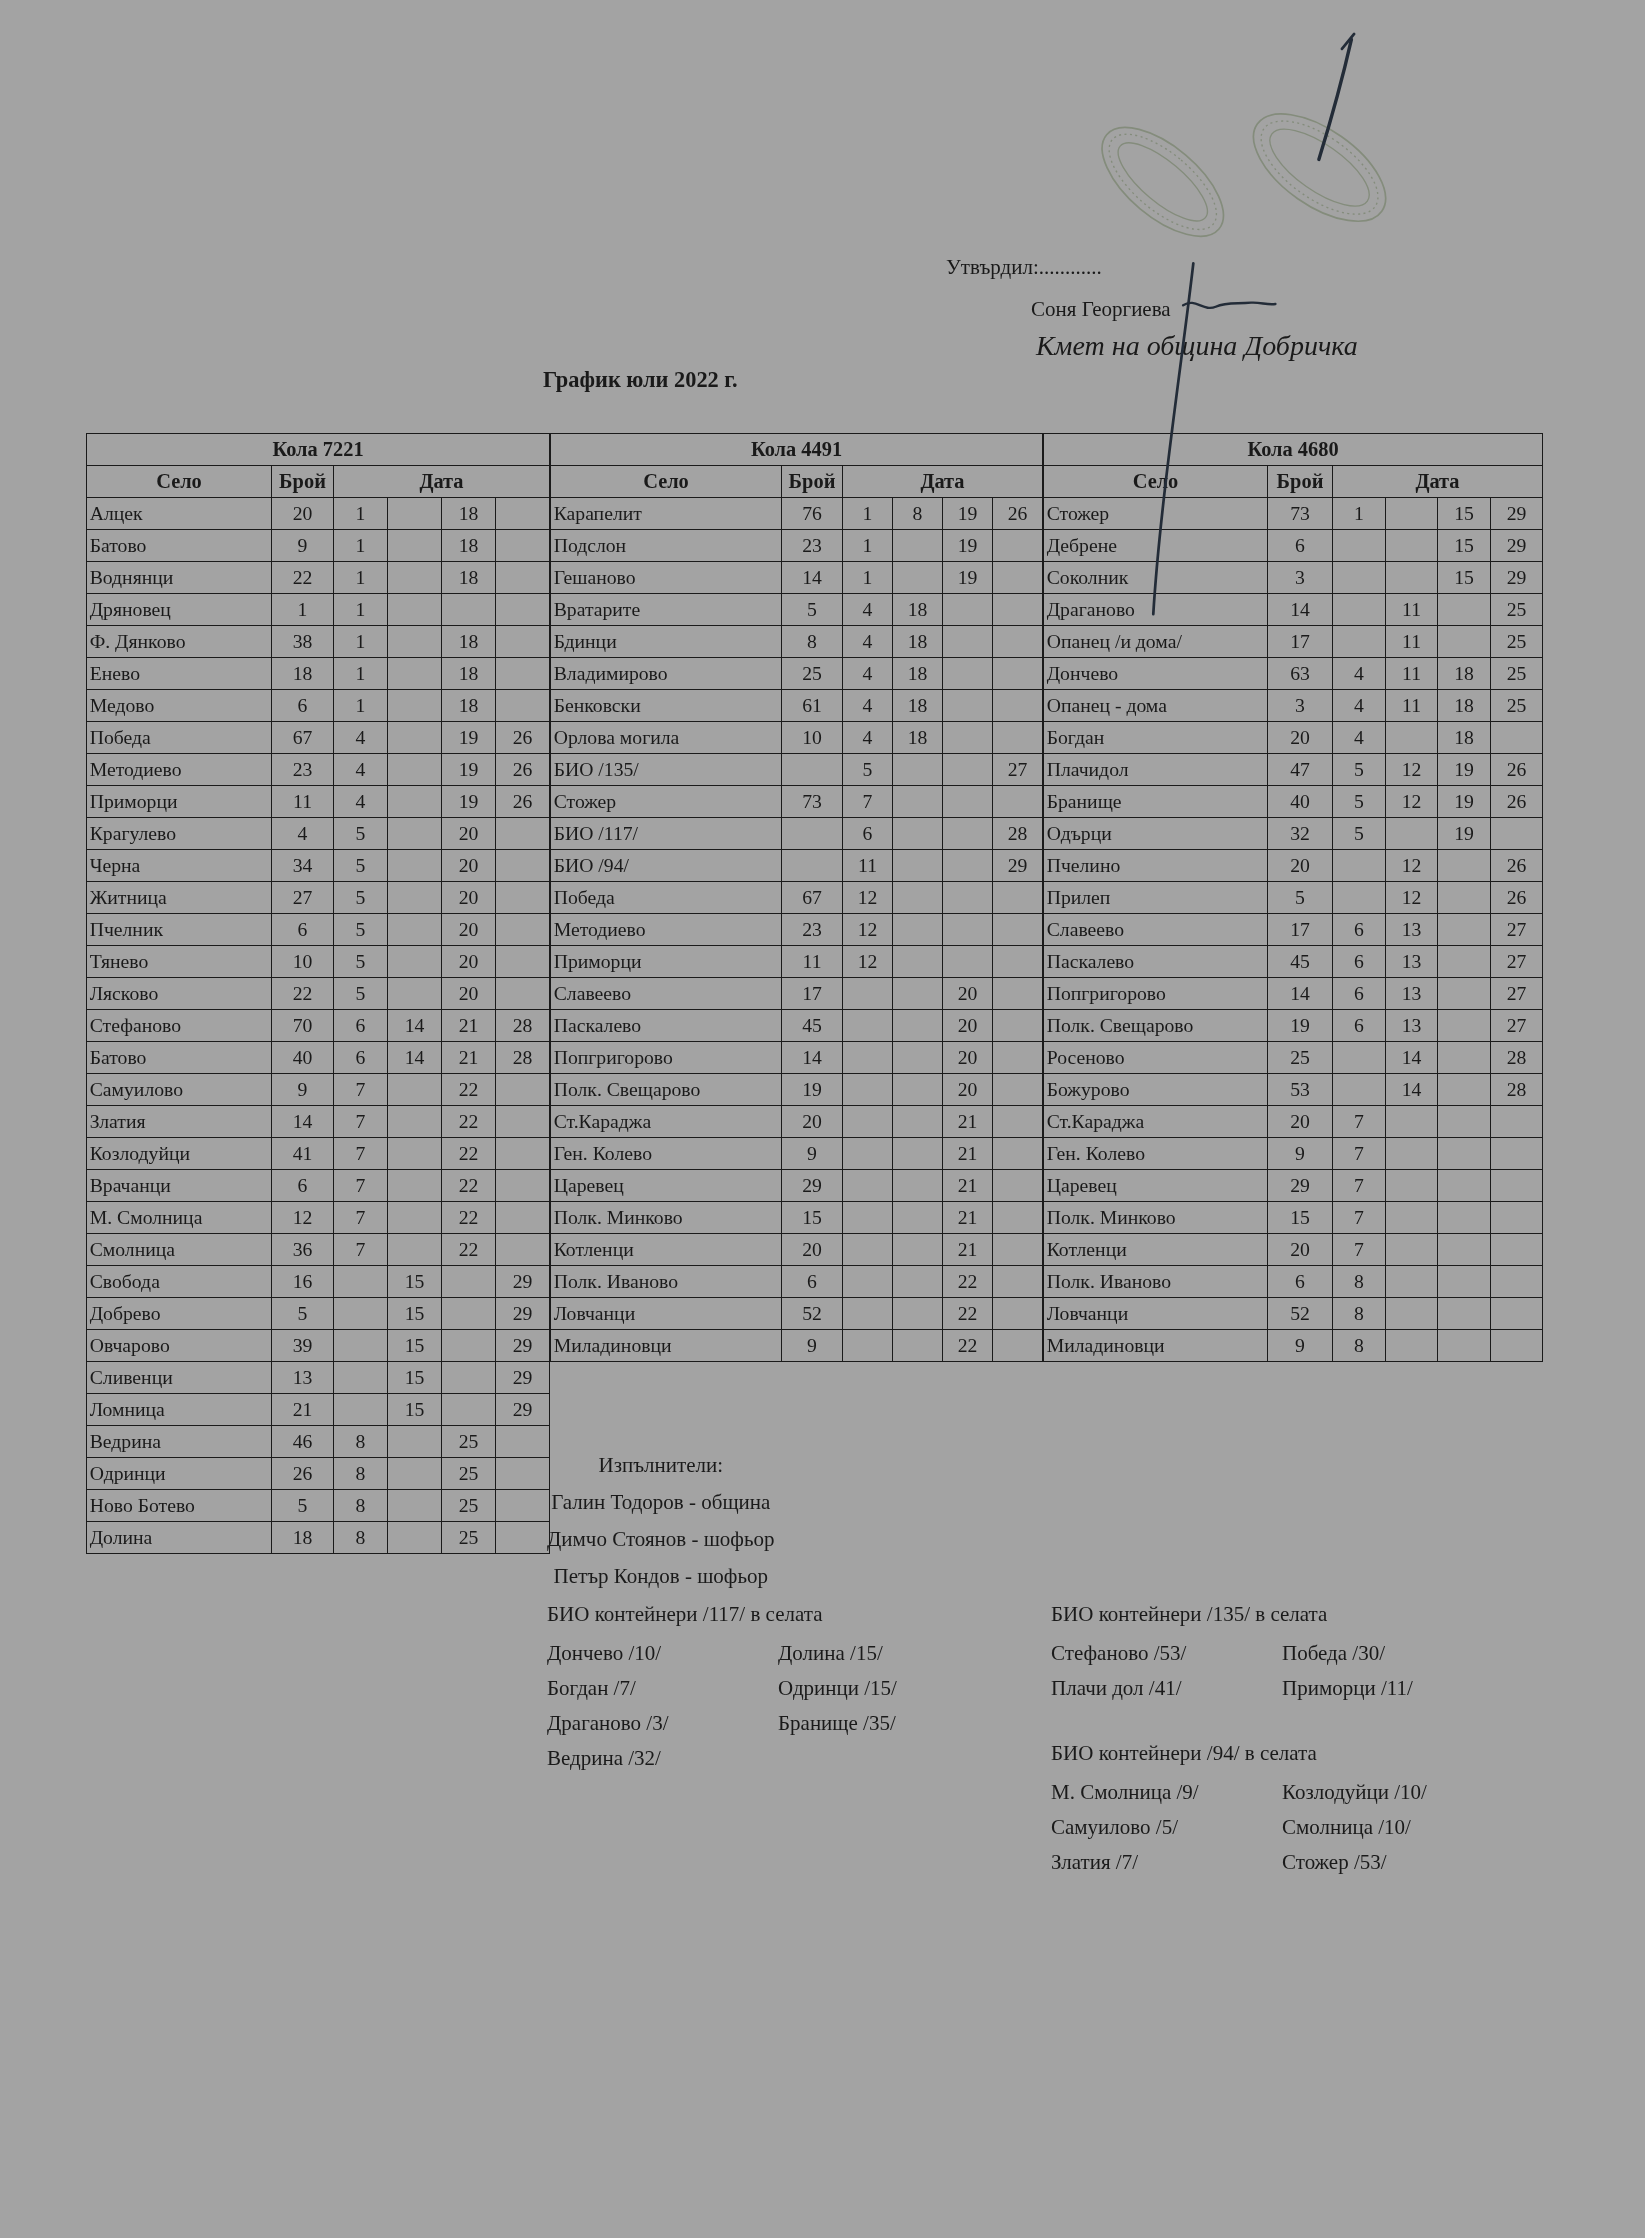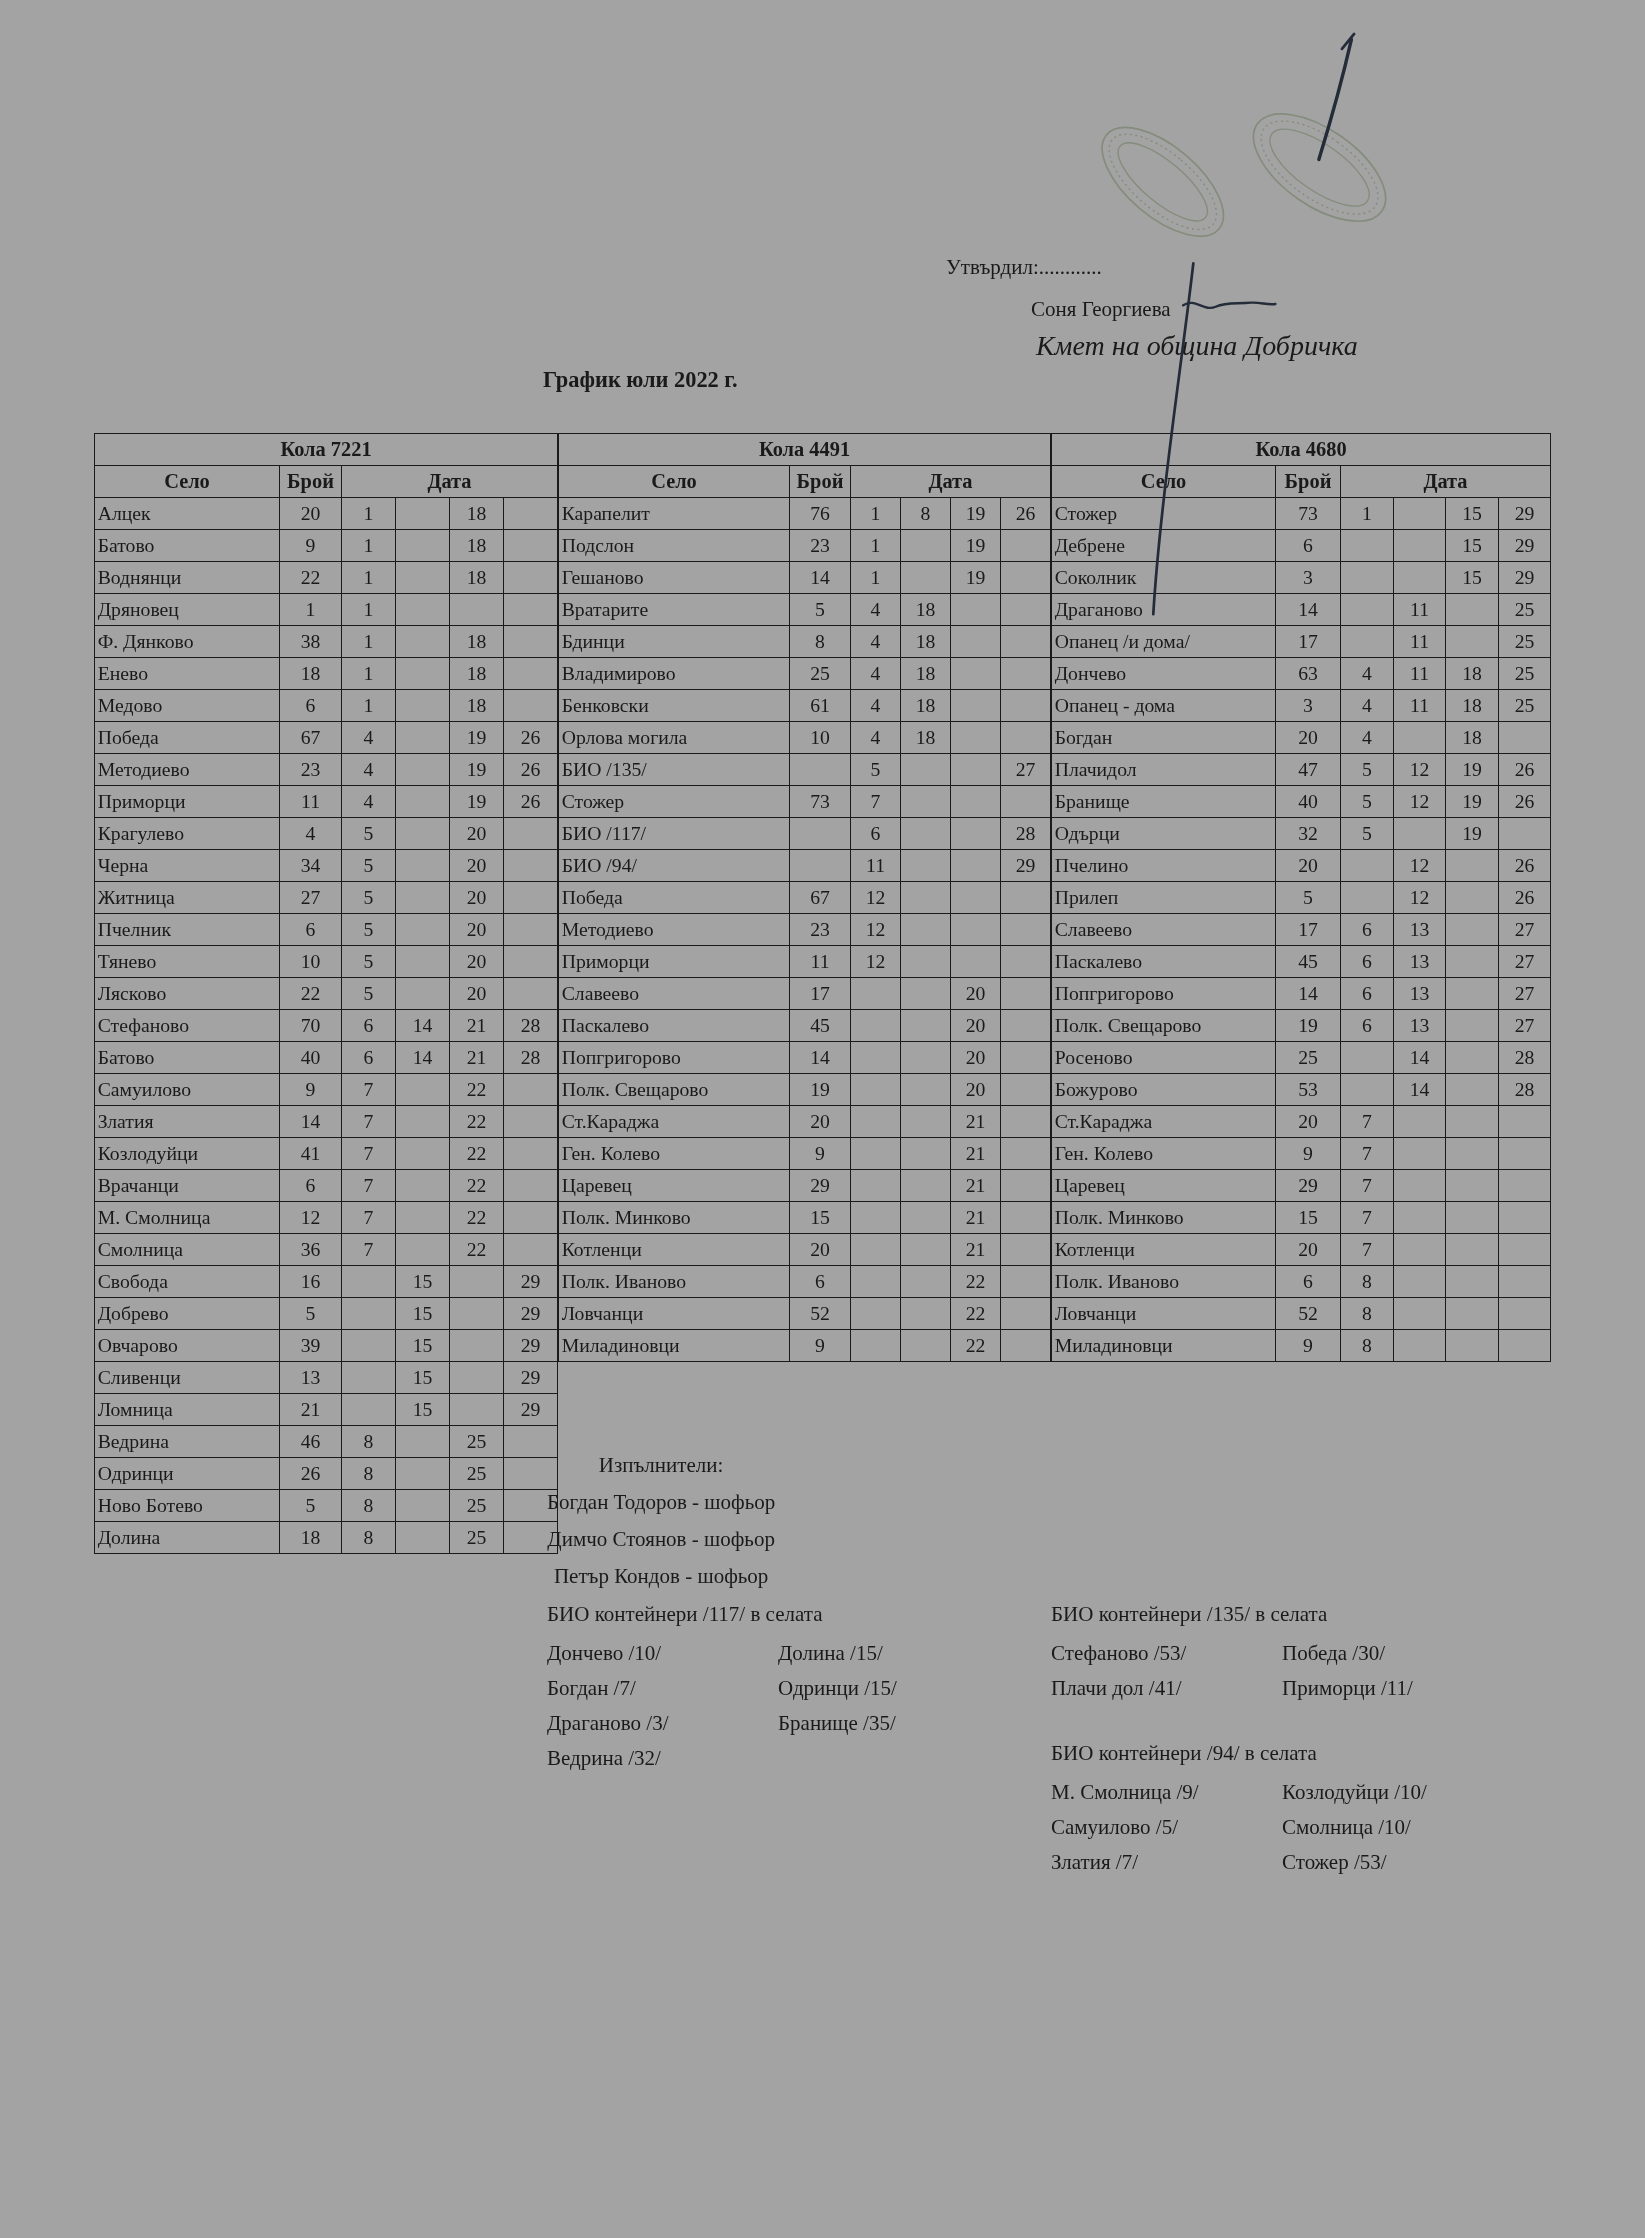--- a/index.html
+++ b/index.html
@@ -10,21 +10,21 @@
     font-family:"Liberation Serif","DejaVu Serif",serif;
     color:var(--ink,#1a1a1a);
     overflow:hidden;
   }
   .abs{position:absolute;white-space:nowrap;}
   .approve-line{left:946px;top:255px;font-size:21px;}
   .approver{left:1031px;top:297px;font-size:21px;}
   .approver-title{left:1036px;top:330px;font-size:28px;font-style:italic;}
   .doc-title{left:543px;top:367px;font-size:22.4px;font-weight:bold;}
 
-  .tables-wrap{position:absolute;left:94px;top:433px;display:flex;align-items:flex-start;}
+  .tables-wrap{position:absolute;left:86px;top:433px;display:flex;align-items:flex-start;}
   table.sched{border-collapse:collapse;table-layout:fixed;font-size:19.7px;}
   table.sched th,table.sched td{
     border:1.4px solid var(--ink,#1a1a1a);
     height:31px;line-height:1;padding:0 2.7px;
     overflow:hidden;white-space:nowrap;
   }
   table.sched th{font-weight:bold;text-align:center;font-size:20.4px;}
   td.c-selo{text-align:left;padding-left:4.8px;}
   td.c-broi{text-align:center;}
   td.c-date{text-align:center;}
@@ -832,21 +832,21 @@
             <td class="c-date"></td>
             <td class="c-date"></td>
           </tr>
         </tbody>
     </table>
 
   </div>
 
   <div class="abs executors">
     <div>Изпълнители:</div>
-    <div>Богдан Тодоров - шофьор</div>
+    <div>Галин Тодоров - община</div>
     <div>Димчо Стоянов - шофьор</div>
     <div>Петър Кондов - шофьор</div>
   </div>
 
   <div class="bio bio-117">
     <div class="bio-title">БИО контейнери /117/ в селата</div>
     <div class="bio-rows">
         <div class="bio-row">
           <span>Дончево /10/</span>
           <span>Долина /15/</span>

